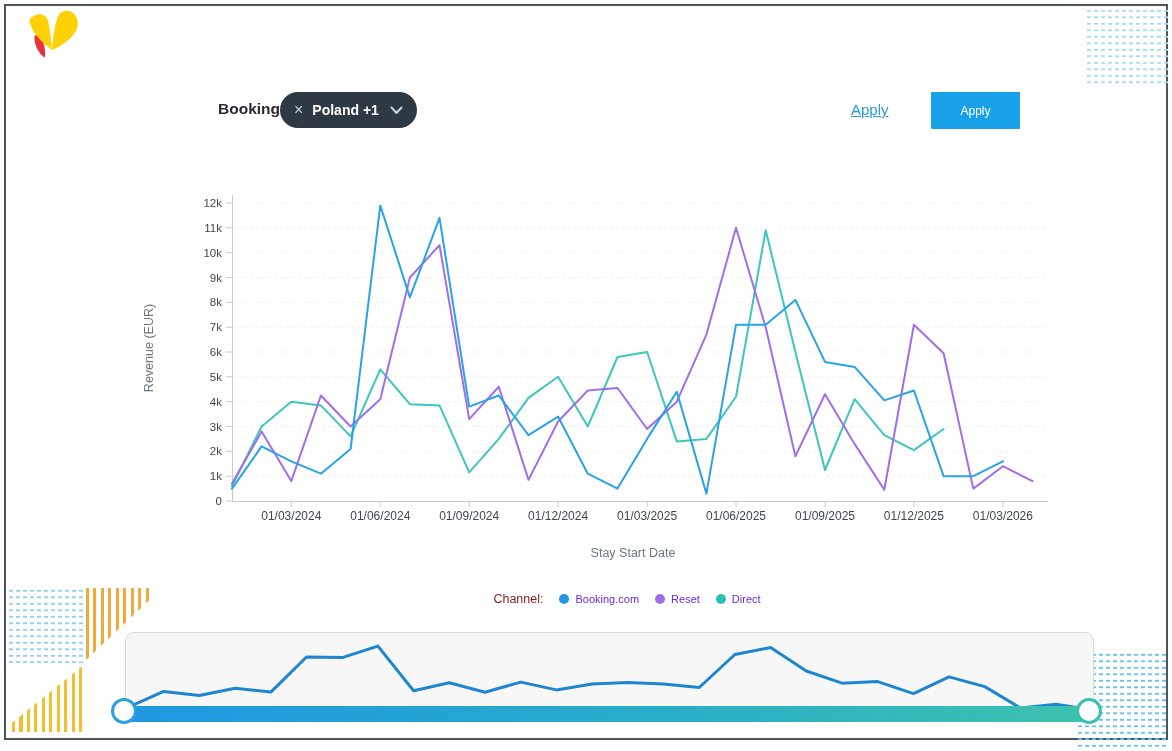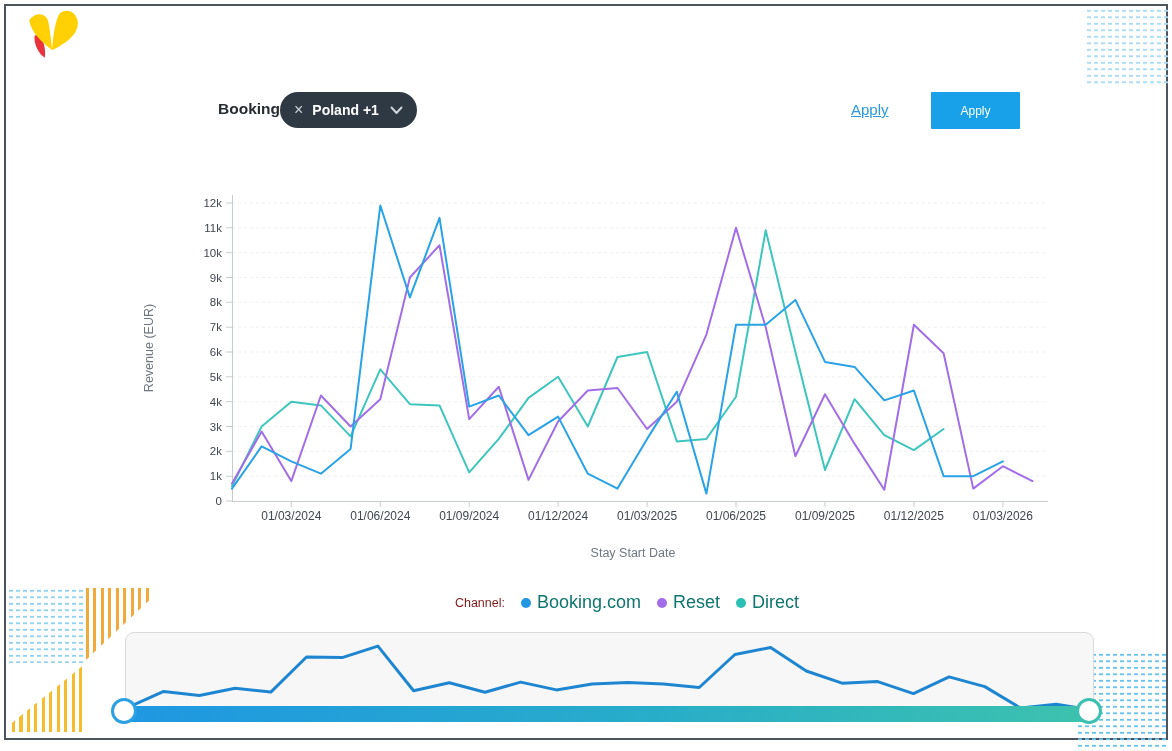--- a/index.html
+++ b/index.html
@@ -23,21 +23,21 @@
          color:#fff;font-size:12px;font-family:"Liberation Sans",sans-serif;z-index:4;cursor:pointer;}
   
   #main-chart{position:absolute;left:0;top:0;width:1172px;height:751px;z-index:2;pointer-events:none;}
   .ytick{font-size:11.5px;fill:#40474e;font-family:"Liberation Sans",sans-serif;}
   .xtick{font-size:12px;fill:#40474e;font-family:"Liberation Sans",sans-serif;}
   .axis-title{font-size:12.5px;fill:#6e7781;font-family:"Liberation Sans",sans-serif;}
   .legend{position:absolute;left:232px;top:592px;width:790px;display:flex;justify-content:center;align-items:center;gap:16px;z-index:3;}
   .legend-label{font-size:12.5px;color:#7f1d1d;}
   .legend-item{display:flex;align-items:center;gap:6px;cursor:pointer;}
   .legend-dot{width:10px;height:10px;border-radius:50%;display:inline-block;}
-  .legend-name{font-size:18px;color:#0f766e;}
+  .legend-name{font-size:11px;color:#6d28d9;}
   
   .brush-panel{position:absolute;left:125px;top:632px;width:967px;height:82px;background:#f7f7f8;
                border:1px solid #d8dadb;border-radius:9px;z-index:2;}
   #brush-svg{position:absolute;left:0;top:0;width:967px;height:82px;}
   .slider-track{position:absolute;left:125px;top:706px;width:965px;height:16px;z-index:3;
                 background:linear-gradient(90deg,#1f97e2,#28adc9 55%,#3dc2ae);border-radius:3px;cursor:pointer;}
   .handle{position:absolute;width:26px;height:26px;border-radius:50%;background:#fff;top:698px;z-index:4;cursor:ew-resize;box-sizing:border-box;}
   .handle-left{left:111px;border:3px solid #2ba0e2;}
   .handle-right{left:1076px;border:3px solid #3bc0b2;}
   

